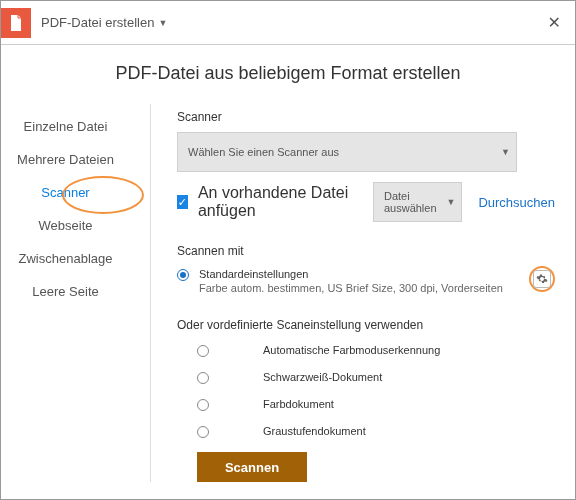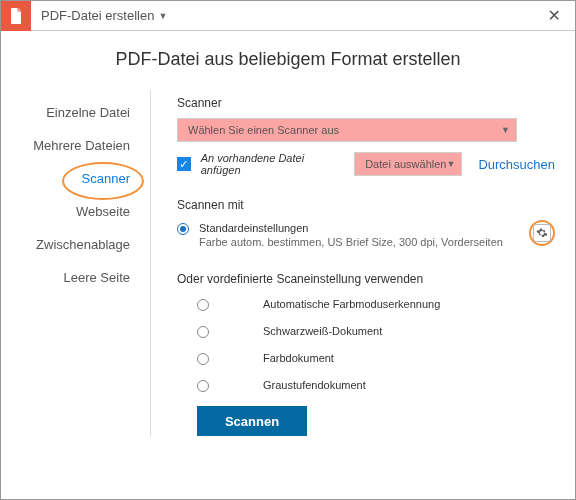--- a/index.html
+++ b/index.html
@@ -10,21 +10,21 @@
     color: #333;
     background: #fff;
     width: 576px;
     height: 500px;
     overflow: hidden;
     border: 1px solid #999;
   }
   .titlebar {
     display: flex;
     align-items: center;
-    height: 30px;
+    height: 44px;
     border-bottom: 1px solid #ccc;
     padding: 0 8px 0 0;
   }
   .titlebar .doc-icon {
     width: 30px;
     height: 30px;
     background: #e8593f;
     display: flex;
     align-items: center;
     justify-content: center;
@@ -50,21 +50,21 @@
     color: #333;
     margin: 18px 0 20px 0;
   }
   .body { display: flex; padding: 0 0 0 0; }
   .sidebar {
     width: 150px;
     border-right: 1px solid #ddd;
     padding-top: 6px;
   }
   .sidebar-item {
-    text-align: right;
+    text-align: center;
     padding: 9px 20px 9px 0;
     color: #555;
     font-size: 13px;
     cursor: default;
     position: relative;
   }
   .sidebar-item.active { color: #0a7de0; }
   .sidebar-item.active::after {
     content: "";
     position: absolute;
@@ -79,43 +79,43 @@
   .main {
     flex: 1;
     padding: 6px 20px 0 26px;
   }
   .section-label { color: #333; font-size: 12px; margin-bottom: 8px; }
   .select {
     display: flex;
     align-items: center;
     justify-content: space-between;
     border: 1px solid #cfcfcf;
-    height: 24px;
+    height: 40px;
     padding: 0 6px 0 10px;
     font-size: 11px;
     color: #555;
-    background: #fca5a5;
+    background: #e5e5e5;
     cursor: default;
   }
   .select.scanner { width: 340px; margin-bottom: 10px; }
   .select.file { width: 110px; }
   .select .chev { font-size: 9px; color: #666; }
   .row-append {
     display: flex;
     align-items: center;
     gap: 10px;
     margin-bottom: 22px;
   }
   .checkbox {
     width: 14px; height: 14px;
     background: #1a84e4;
     display: flex; align-items: center; justify-content: center;
     color: #fff; font-size: 11px; line-height: 1;
   }
-  .append-label { color: #333; font-size: 11px; font-style: italic; }
+  .append-label { color: #333; font-size: 16px; }
   .link { color: #1a72c8; font-size: 13px; cursor: default; margin-left: 6px; }
   .scan-with-label { font-size: 12px; color: #333; margin-bottom: 10px; }
   .option-row { display: flex; align-items: flex-start; margin-bottom: 8px; }
   .radio {
     width: 12px; height: 12px; border: 1px solid #888; border-radius: 50%;
     margin-right: 10px; margin-top: 1px; position: relative; flex-shrink: 0;
   }
   .radio.checked { border-color: #1a72c8; }
   .radio.checked::after {
     content: ""; position: absolute; width: 6px; height: 6px;
@@ -132,21 +132,21 @@
   .gear-inner {
     width: 18px; height: 18px; border: 1px solid #bbb; border-radius: 3px;
     display: flex; align-items: center; justify-content: center; color: #666;
   }
   .or-label { font-size: 12px; color: #333; margin: 16px 0 12px 0; }
   .preset-list .option-row { margin-bottom: 14px; margin-left: 20px; gap: 44px; }
   .scan-btn {
     margin-top: 6px;
     margin-left: 20px;
     width: 110px; height: 30px;
-    background: #0369a1;
+    background: #a16207;
     color: #fff;
     display: flex; align-items: center; justify-content: center;
     font-size: 13px; font-weight: 600;
     cursor: default;
   }
 </style>
 </head>
 <body>
 
 <div class="titlebar">

